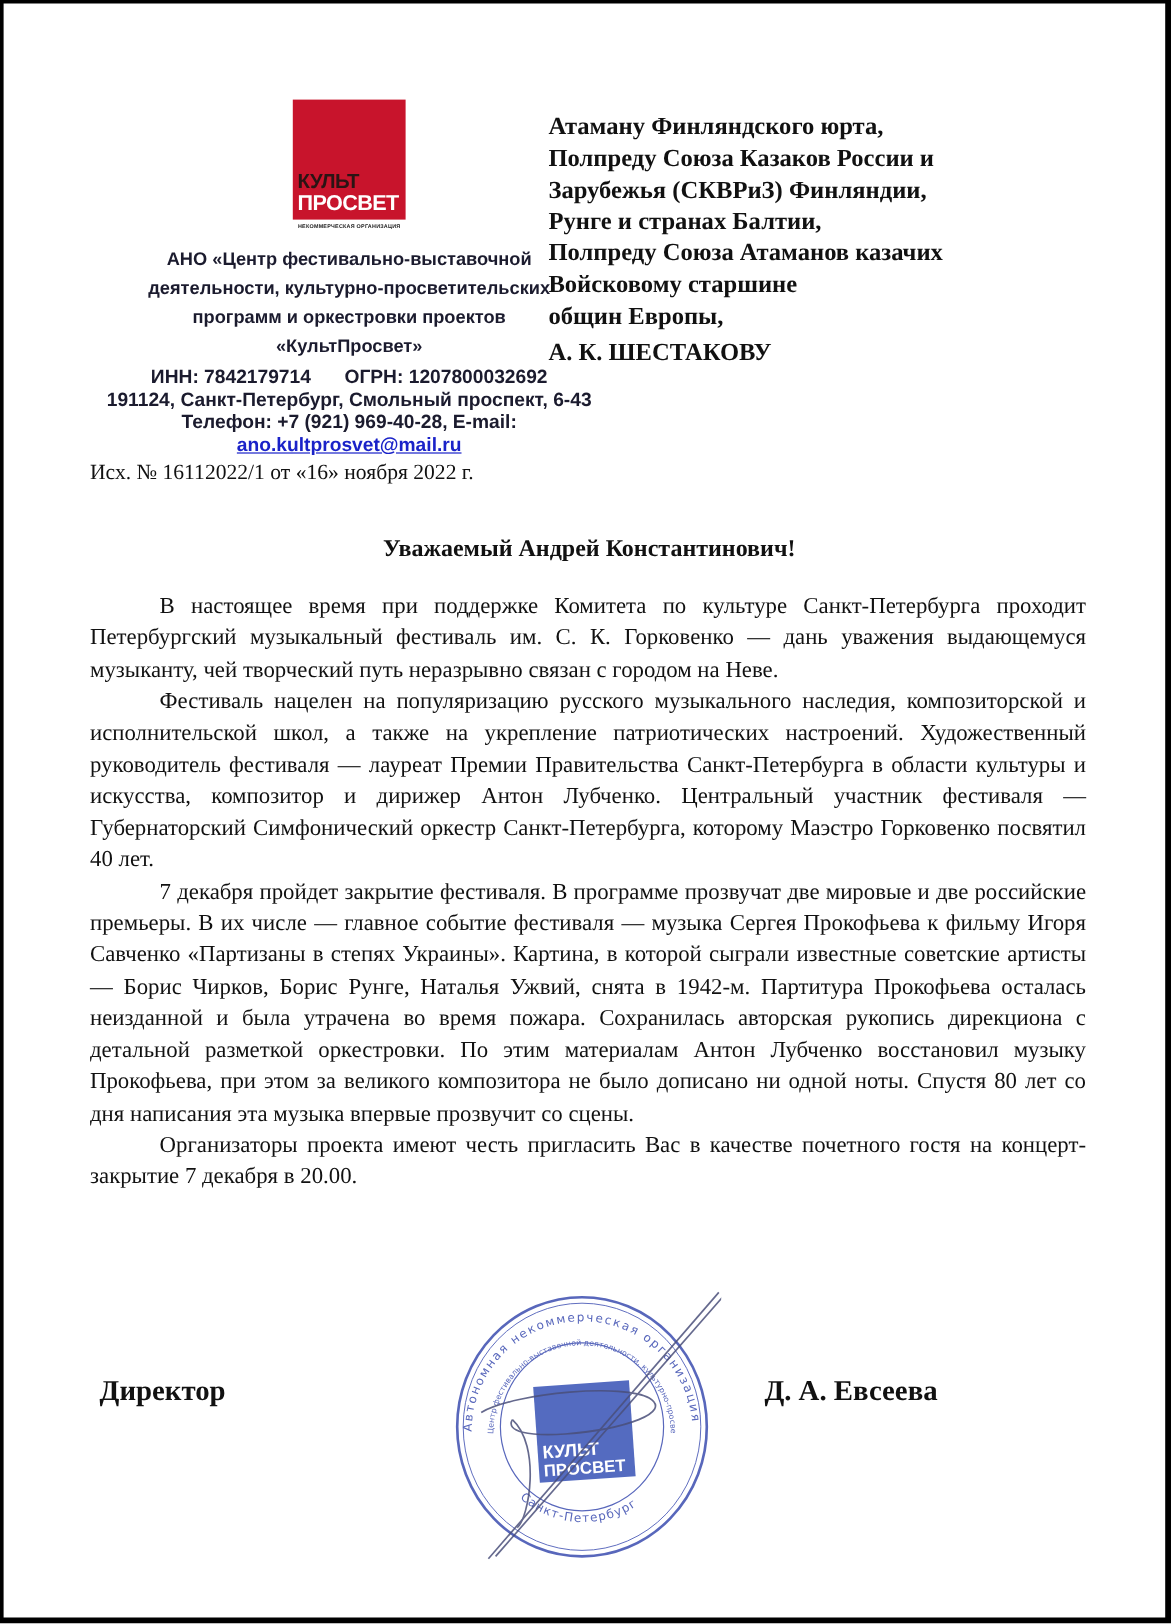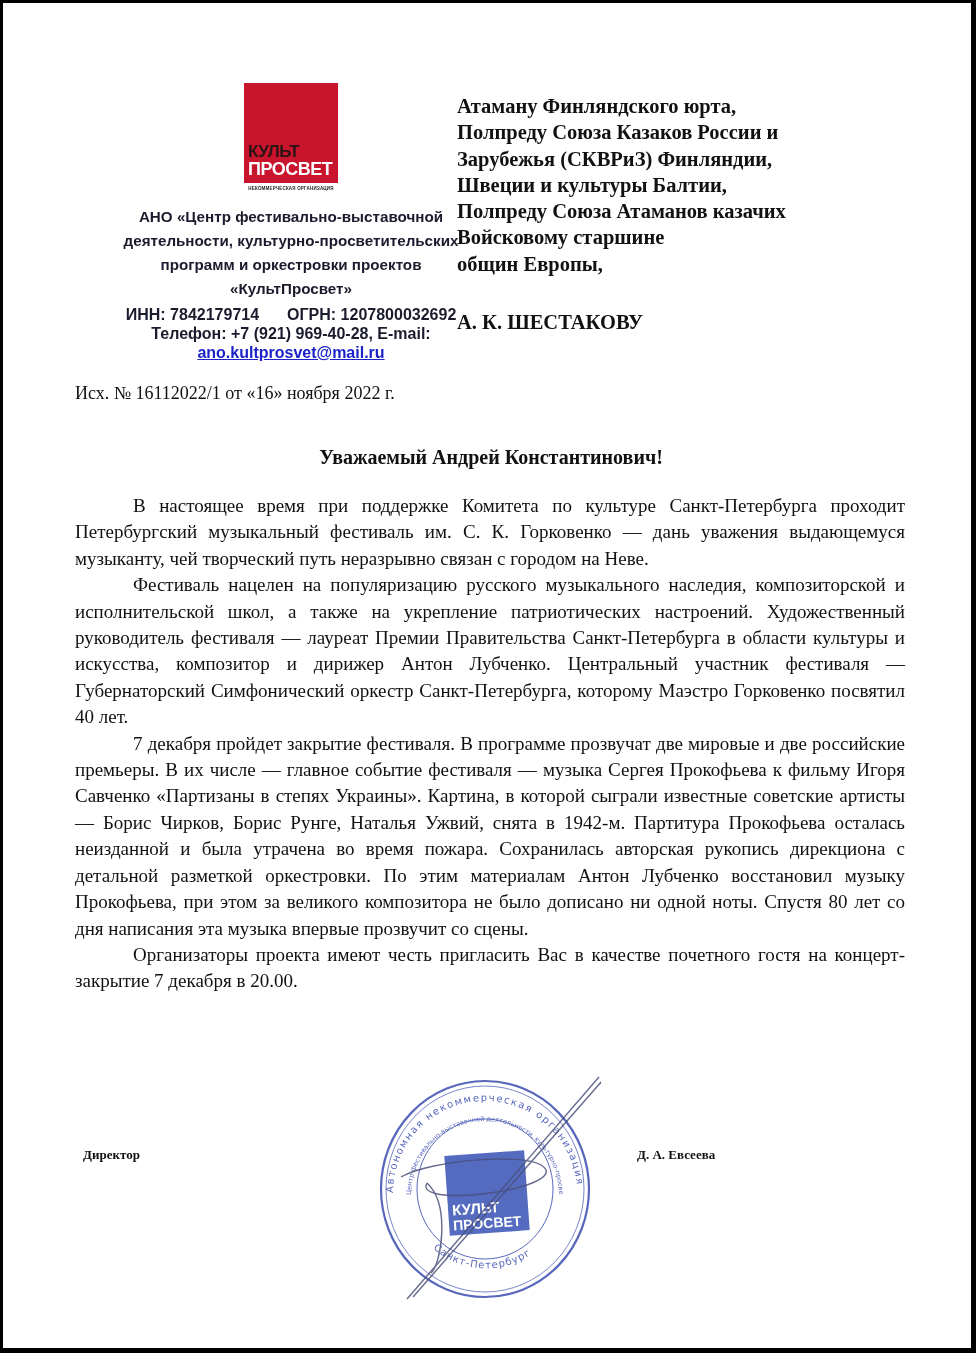--- a/index.html
+++ b/index.html
@@ -113,21 +113,21 @@
       top: 90px;
       width: 430px;
       text-align: left;
       font-family: "Liberation Serif", serif;
       font-weight: bold;
       font-size: 20.5px;
       line-height: 26.3px;
       color: #111;
     }
     .addressee-name {
-      margin-top: 32px;
+      margin-top: 4px;
     }
     
     .salutation {
       position: absolute;
       left: 0;
       width: 976px;
       top: 443px;
       text-align: center;
       font-family: "Liberation Serif", serif;
       font-weight: bold;
@@ -148,21 +148,21 @@
     .letter-body p {
       margin: 0;
       text-indent: 58px;
     }
     
     .sign-row {
       position: absolute;
       top: 1144px;
       font-family: "Liberation Serif", serif;
       font-weight: bold;
-      font-size: 13px;
+      font-size: 24px;
       color: #111;
     }
     .sign-title { left: 80px; }
     .sign-name { left: 634px; }
     .stamp {
       position: absolute;
       left: 368px;
       top: 1062px;
       width: 230px;
       height: 240px;
@@ -186,32 +186,33 @@
       <div>АНО «Центр фестивально-выставочной</div>
       <div>деятельности, культурно-просветительских</div>
       <div>программ и оркестровки проектов</div>
       <div>«КультПросвет»</div>
     </div>
 
     <div class="org-reg">
       <div>
         <span>ИНН: 7842179714</span><span class="gap"></span><span>ОГРН: 1207800032692</span>
       </div>
+      <div>191124, Санкт-Петербург, Смольный проспект, 6-43</div>
       <div>Телефон: +7 (921) 969-40-28, E-mail:</div>
       <div><a class="org-email">ano.kultprosvet@mail.ru</a></div>
     </div>
   </div>
 
   <div class="outgoing-ref">Исх. № 16112022/1 от «16» ноября 2022 г.</div>
 
   <div class="addressee">
     <div>Атаману Финляндского юрта,</div>
     <div>Полпреду Союза Казаков России и</div>
     <div>Зарубежья (СКВРиЗ) Финляндии,</div>
-    <div>Швеции и культуры Балтии,</div>
+    <div>Рунге и странах Балтии,</div>
     <div>Полпреду Союза Атаманов казачих</div>
     <div>Войсковому старшине</div>
     <div>общин Европы,</div>
     <div class="addressee-name">А. К. ШЕСТАКОВУ</div>
   </div>
 
   <div class="salutation">Уважаемый Андрей Константинович!</div>
 
   <div class="letter-body">
     <p>В настоящее время при поддержке Комитета по культуре Санкт-Петербурга проходит Петербургский музыкальный фестиваль им. С. К. Горковенко — дань уважения выдающемуся музыканту, чей творческий путь неразрывно связан с городом на Неве.</p>

